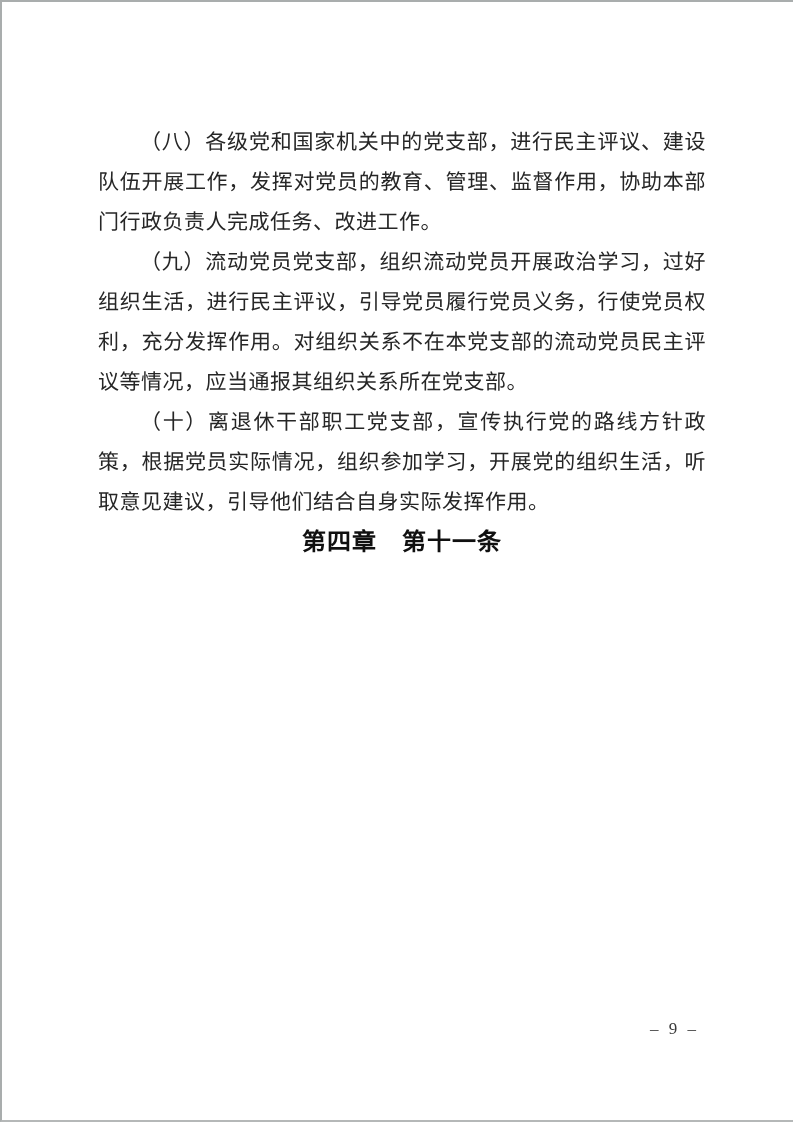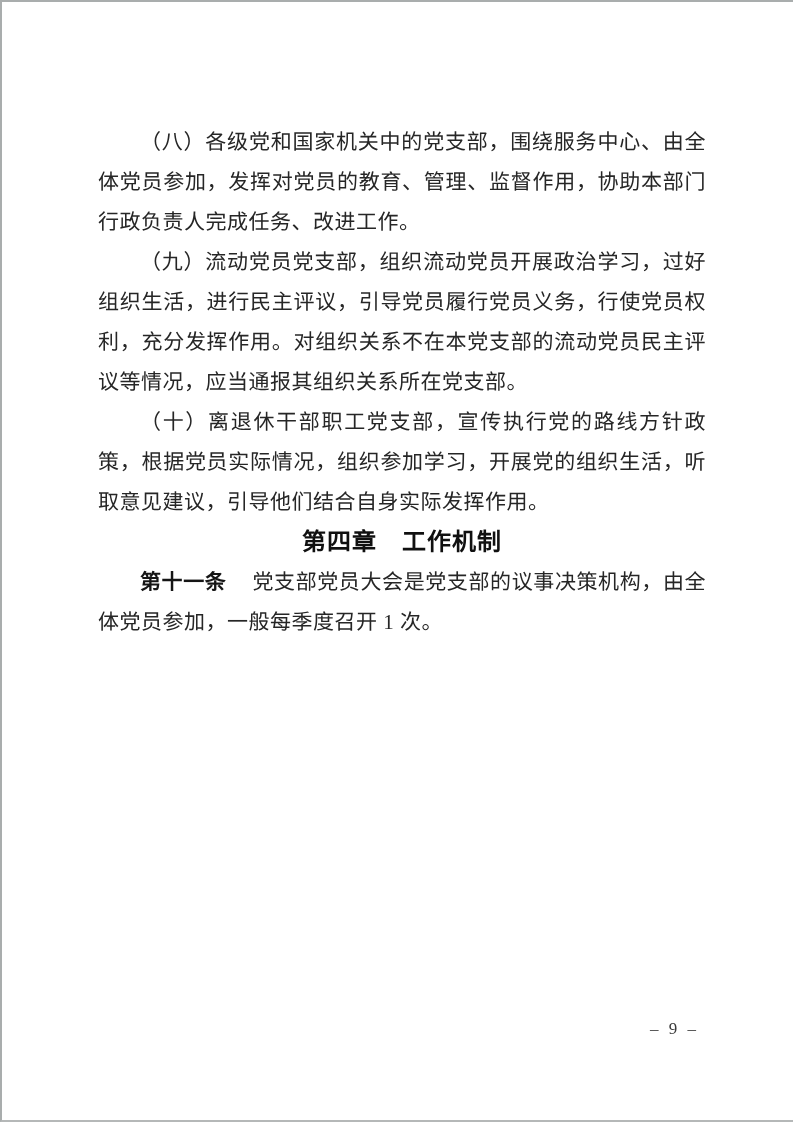--- a/index.html
+++ b/index.html
@@ -62,28 +62,27 @@
     color: #3c3c3c;
     font-family: "Liberation Serif", "DejaVu Serif", serif;
   }
 </style>
 </head>
 <body>
 
 <main class="page">
   <section class="content">
 
-    <p>（八）各级党和国家机关中的党支部，围绕服务中心、由全体党员参加，发挥对党员的教育、管理、监督作用，协助本部门行政负责人完成任务、改进工作。</p>
+    <p>（八）各级党和国家机关中的党支部，进行民主评议、建设队伍开展工作，发挥对党员的教育、管理、监督作用，协助本部门行政负责人完成任务、改进工作。</p>
 
     <p>（九）流动党员党支部，组织流动党员开展政治学习，过好组织生活，进行民主评议，引导党员履行党员义务，行使党员权利，充分发挥作用。对组织关系不在本党支部的流动党员民主评议等情况，应当通报其组织关系所在党支部。</p>
 
     <p>（十）离退休干部职工党支部，宣传执行党的路线方针政策，根据党员实际情况，组织参加学习，开展党的组织生活，听取意见建议，引导他们结合自身实际发挥作用。</p>
 
-    <h2 class="chapter-heading">第四章　工作机制</h2>
+    <h2 class="chapter-heading">第四章　第十一条</h2>
 
-    <p><span class="article-label">第十一条</span><span>党支部党员大会是党支部的议事决策机构，由全体党员参加，一般每季度召开 1 次。</span></p>
 
 
 
   </section>
 
   <div class="page-number">– 9 –</div>
 </main>
 
 </body></html>

